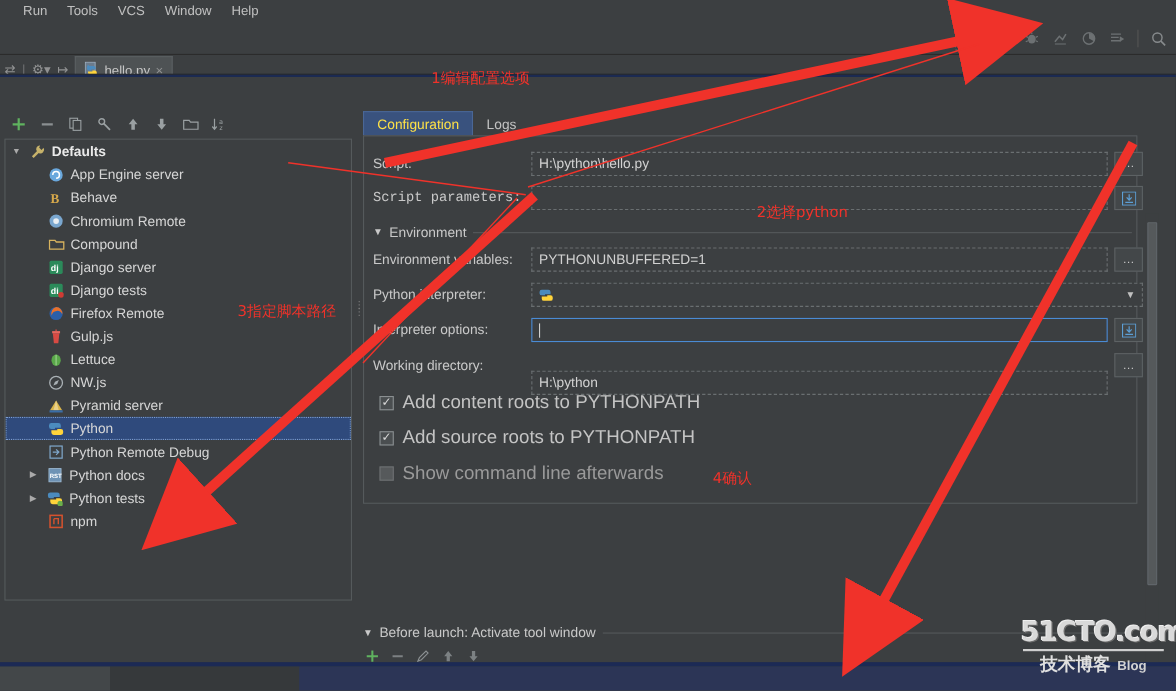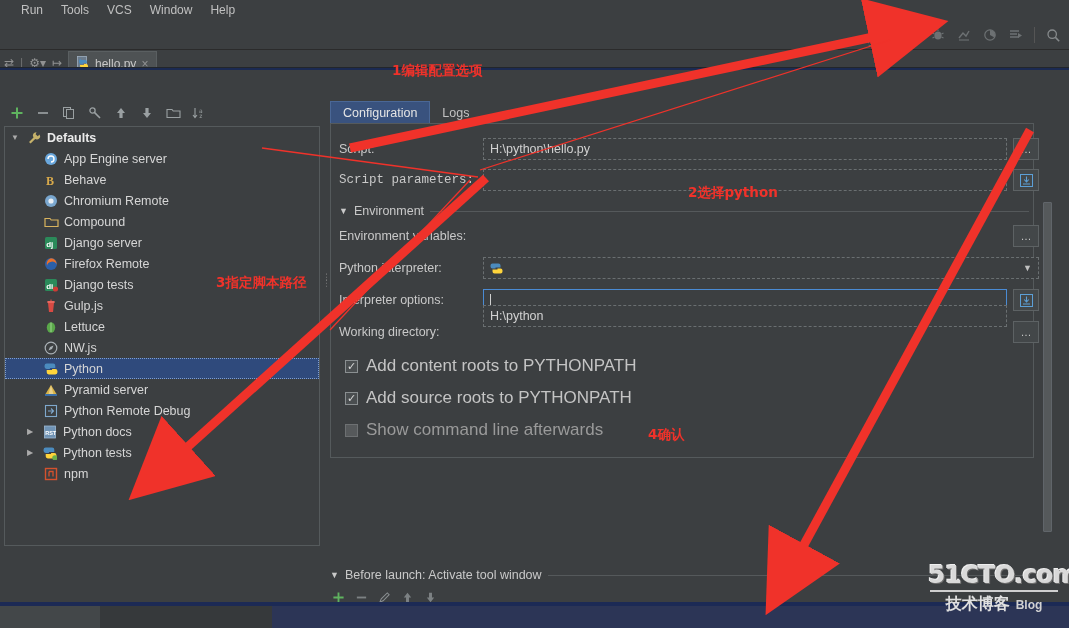--- a/index.html
+++ b/index.html
@@ -93,21 +93,21 @@
   .tnode.root { font-weight: bold; color: #eaeaea; }
 
   .splitter { position: absolute; left: 322px; top: 180px; width: 6px; height: 90px;
               color: #7d7d7d; font-size: 9px; line-height: 6px; text-align: center; }
 
   
   .rpane { position: absolute; left: 328px; top: 6px; width: 712px; height: 500px; }
   .tabs { position: absolute; left: 2px; top: 0; height: 24px; display: flex; align-items: flex-end; }
   .tab { height: 23px; padding: 0 12px; font-size: 12.5px; color: #c2c2c2;
          display: flex; align-items: center; }
-  .tab.active { background: #39527e; color: #e5e5e5; border: 1px solid #4a6796; border-bottom: none; }
+  .tab.active { background: #39527e; color: #fde047; border: 1px solid #4a6796; border-bottom: none; }
 
   .form {
     position: absolute; left: 2px; top: 23px; width: 704px; height: 335px;
     border: 1px solid #555a5c; background: #3c3f41;
   }
   .row { position: absolute; height: 22px; display: flex; align-items: center; }
   .lbl { color: #c9c9c9; font-size: 12.5px; white-space: nowrap; }
 
   .field {
     background: #3c3f41; border: 1px dashed #6a6f71;
@@ -156,21 +156,21 @@
   .wm .l2 .en { font-size: 12px; font-weight: bold; color: #d2d2d2; }
 
   
   .botstrip { position: absolute; left: 0; top: 602px; width: 1069px; height: 26px; background: #3c3f41; }
   .botstrip .bar { position: absolute; left:0; top: 0; width: 1069px; height: 4px; background: #1c2a55; }
   .botstrip .c1 { position: absolute; left: 0; top: 4px; width: 100px; height: 22px; background: #434749; }
   .botstrip .c2 { position: absolute; left: 100px; top: 4px; width: 172px; height: 22px; background: #36393b; }
   .botstrip .c3 { position: absolute; left: 272px; top: 4px; width: 797px; height: 22px; background: #2c3556; }
 
   
-  .anno { position: absolute; left: 0; top: 0; width: 1069px; height: 472px; pointer-events: none; font-weight: bold; }
+  .anno { position: absolute; left: 0; top: 0; width: 1069px; height: 472px; pointer-events: none; }
   .anno-text { position: absolute; color: #f0322a; font-size: 13.5px; white-space: nowrap;
                font-family: "DejaVu Sans", sans-serif; }
 
   svg.arrows { position: absolute; left: 0; top: 0; width: 1069px; height: 628px; }
 </style>
 </head>
 <body>
 
 <div id="root">
 
@@ -350,39 +350,39 @@
                 <svg width="14" height="14" viewBox="0 0 14 14">
                   <rect x="1" y="1" width="12" height="12" rx="1.5" fill="#2b8a5a"></rect>
                   <text x="2.2" y="10.5" font-size="8" font-weight="bold" fill="#fff" font-family="sans-serif">dj</text>
                 </svg>
               </span>
               <span>Django server</span>
             </div>
             <div class="tnode child">
               <span class="ico">
                 <svg width="14" height="14" viewBox="0 0 14 14">
-                  <circle cx="7" cy="7" r="6" fill="#2b5fa8"></circle>
-                  <path d="M7 1.2 a5.8 5.8 0 0 1 5.6 6.6 a5 5 0 0 0 -9.6 1 a5.8 5.8 0 0 1 4 -7.6z" fill="#e8702a"></path>
-                </svg>
-              </span>
-              <span>Firefox Remote</span>
-            </div>
-            <div class="tnode child">
-              <span class="ico">
-                <svg width="14" height="14" viewBox="0 0 14 14">
                   <rect x="1" y="1" width="12" height="12" rx="1.5" fill="#2b8a5a"></rect>
                   <text x="2.2" y="10.5" font-size="8" font-weight="bold" fill="#fff" font-family="sans-serif">di</text>
                   <circle cx="11.5" cy="11" r="2.6" fill="#cf3b34"></circle>
                 </svg>
               </span>
               <span>Django tests</span>
             </div>
             <div class="tnode child">
               <span class="ico">
                 <svg width="14" height="14" viewBox="0 0 14 14">
+                  <circle cx="7" cy="7" r="6" fill="#2b5fa8"></circle>
+                  <path d="M7 1.2 a5.8 5.8 0 0 1 5.6 6.6 a5 5 0 0 0 -9.6 1 a5.8 5.8 0 0 1 4 -7.6z" fill="#e8702a"></path>
+                </svg>
+              </span>
+              <span>Firefox Remote</span>
+            </div>
+            <div class="tnode child">
+              <span class="ico">
+                <svg width="14" height="14" viewBox="0 0 14 14">
                   <path d="M4 4 H10 L9 13 H5 Z" fill="#d84a43"></path>
                   <rect x="3.4" y="2" width="7.2" height="2" fill="#e7675e"></rect>
                   <path d="M7 0.5 V2" stroke="#d84a43" stroke-width="1.2"></path>
                 </svg>
               </span>
               <span>Gulp.js</span>
             </div>
             <div class="tnode child">
               <span class="ico">
                 <svg width="14" height="14" viewBox="0 0 14 14">
@@ -394,38 +394,38 @@
             </div>
             <div class="tnode child">
               <span class="ico">
                 <svg width="14" height="14" viewBox="0 0 14 14">
                   <circle cx="7" cy="7" r="5.8" fill="none" stroke="#a9b0b4" stroke-width="1.2"></circle>
                   <path d="M4.5 9.5 L6 6 L9.5 4.5 L8 8 Z" fill="#a9b0b4"></path>
                 </svg>
               </span>
               <span>NW.js</span>
             </div>
+            <div class="tnode child">
+              <span class="ico">
+                <svg width="14" height="14" viewBox="0 0 14 14">
+                  <path d="M7 2 L12.5 11 H1.5 Z" fill="#d9b44a"></path>
+                  <path d="M7 2 L9.4 11 H4.6 Z" fill="#e8d08a"></path>
+                  <rect x="1" y="11" width="12" height="2" fill="#3a6ea8"></rect>
+                </svg>
+              </span>
+              <span>Pyramid server</span>
+            </div>
             <div class="tnode child selected">
               <span class="ico">
                 <svg width="14" height="14" viewBox="0 0 13 13">
                   <path d="M4 1.5 h4 a2 2 0 0 1 2 2 v2 h-5 v1 h-3 a2 2 0 0 1 -2 -2 v-1 a2 2 0 0 1 2 -2z" fill="#4b8bbe" transform="translate(0.5,0)"></path>
                   <path d="M9 11.5 h-4 a2 2 0 0 1 -2 -2 v-2 h5 v-1 h3 a2 2 0 0 1 2 2 v1 a2 2 0 0 1 -2 2z" fill="#ffd43b" transform="translate(-0.5,0)"></path>
                 </svg>
               </span>
               <span>Python</span>
-            </div>
-            <div class="tnode child">
-              <span class="ico">
-                <svg width="14" height="14" viewBox="0 0 14 14">
-                  <path d="M7 2 L12.5 11 H1.5 Z" fill="#d9b44a"></path>
-                  <path d="M7 2 L9.4 11 H4.6 Z" fill="#e8d08a"></path>
-                  <rect x="1" y="11" width="12" height="2" fill="#3a6ea8"></rect>
-                </svg>
-              </span>
-              <span>Pyramid server</span>
             </div>
             <div class="tnode child">
               <span class="ico">
                 <svg width="14" height="14" viewBox="0 0 14 14">
                   <rect x="1.5" y="1.5" width="11" height="11" fill="none" stroke="#7fa8cc" stroke-width="1.1"></rect>
                   <path d="M4 7 H9 M7 4.5 L9.5 7 L7 9.5" stroke="#7fa8cc" stroke-width="1.1" fill="none"></path>
                 </svg>
               </span>
               <span>Python Remote Debug</span>
             </div>
@@ -495,20 +495,23 @@
           </div>
 
           <div class="group-hdr" style="left:8px; top:80px;">
             <span style="color:#c9c9c9; font-size:9px;">▼</span>
             <span class="cap">Environment</span>
             <span class="line"></span>
           </div>
 
           <div class="row" style="left:8px; top:101px;">
             <span class="lbl">Environment variables:</span>
+          </div>
+          <div class="field" style="position:absolute; left:152px; top:101px; width:524px;">
+            <span>PYTHONUNBUFFERED=1</span>
           </div>
           <div class="minibtn" style="position:absolute; left:682px; top:101px;">…</div>
 
           <div class="row" style="left:8px; top:133px;">
             <span class="lbl">Python interpreter:</span>
           </div>
           <div class="field combo" style="position:absolute; left:152px; top:133px; width:556px; gap:6px;">
             <span style="display:inline-flex">
               <svg width="13" height="13" viewBox="0 0 13 13">
                 <path d="M4 1.5 h4 a2 2 0 0 1 2 2 v2 h-5 v1 h-3 a2 2 0 0 1 -2 -2 v-1 a2 2 0 0 1 2 -2z" fill="#4b8bbe" transform="translate(0.5,0)"></path>
@@ -528,21 +531,21 @@
           <div class="minibtn blue" style="position:absolute; left:682px; top:165px;">
             <svg width="13" height="13" viewBox="0 0 13 13">
                 <rect x="0.5" y="0.5" width="12" height="12" fill="none" stroke="#5c9fd6" stroke-width="1"></rect>
                 <path d="M6.5 2.5 V7.5 M4.2 5.5 L6.5 8 L8.8 5.5 M3 10 H10" stroke="#5c9fd6" stroke-width="1.1" fill="none"></path>
               </svg>
           </div>
 
           <div class="row" style="left:8px; top:197px;">
             <span class="lbl">Working directory:</span>
           </div>
-          <div class="field" style="position:absolute; left:152px; top:181px; width:524px;">
+          <div class="field" style="position:absolute; left:152px; top:213px; width:524px;">
             <span>H:\python</span>
           </div>
           <div class="minibtn" style="position:absolute; left:682px; top:197px;">…</div>
 
           <div class="cbrow" style="left:14px; top:232px;">
             <span class="cbox">✓</span>
             <span class="cbtxt">Add content roots to PYTHONPATH</span>
           </div>
           <div class="cbrow" style="left:14px; top:264px;">
             <span class="cbox">✓</span>

